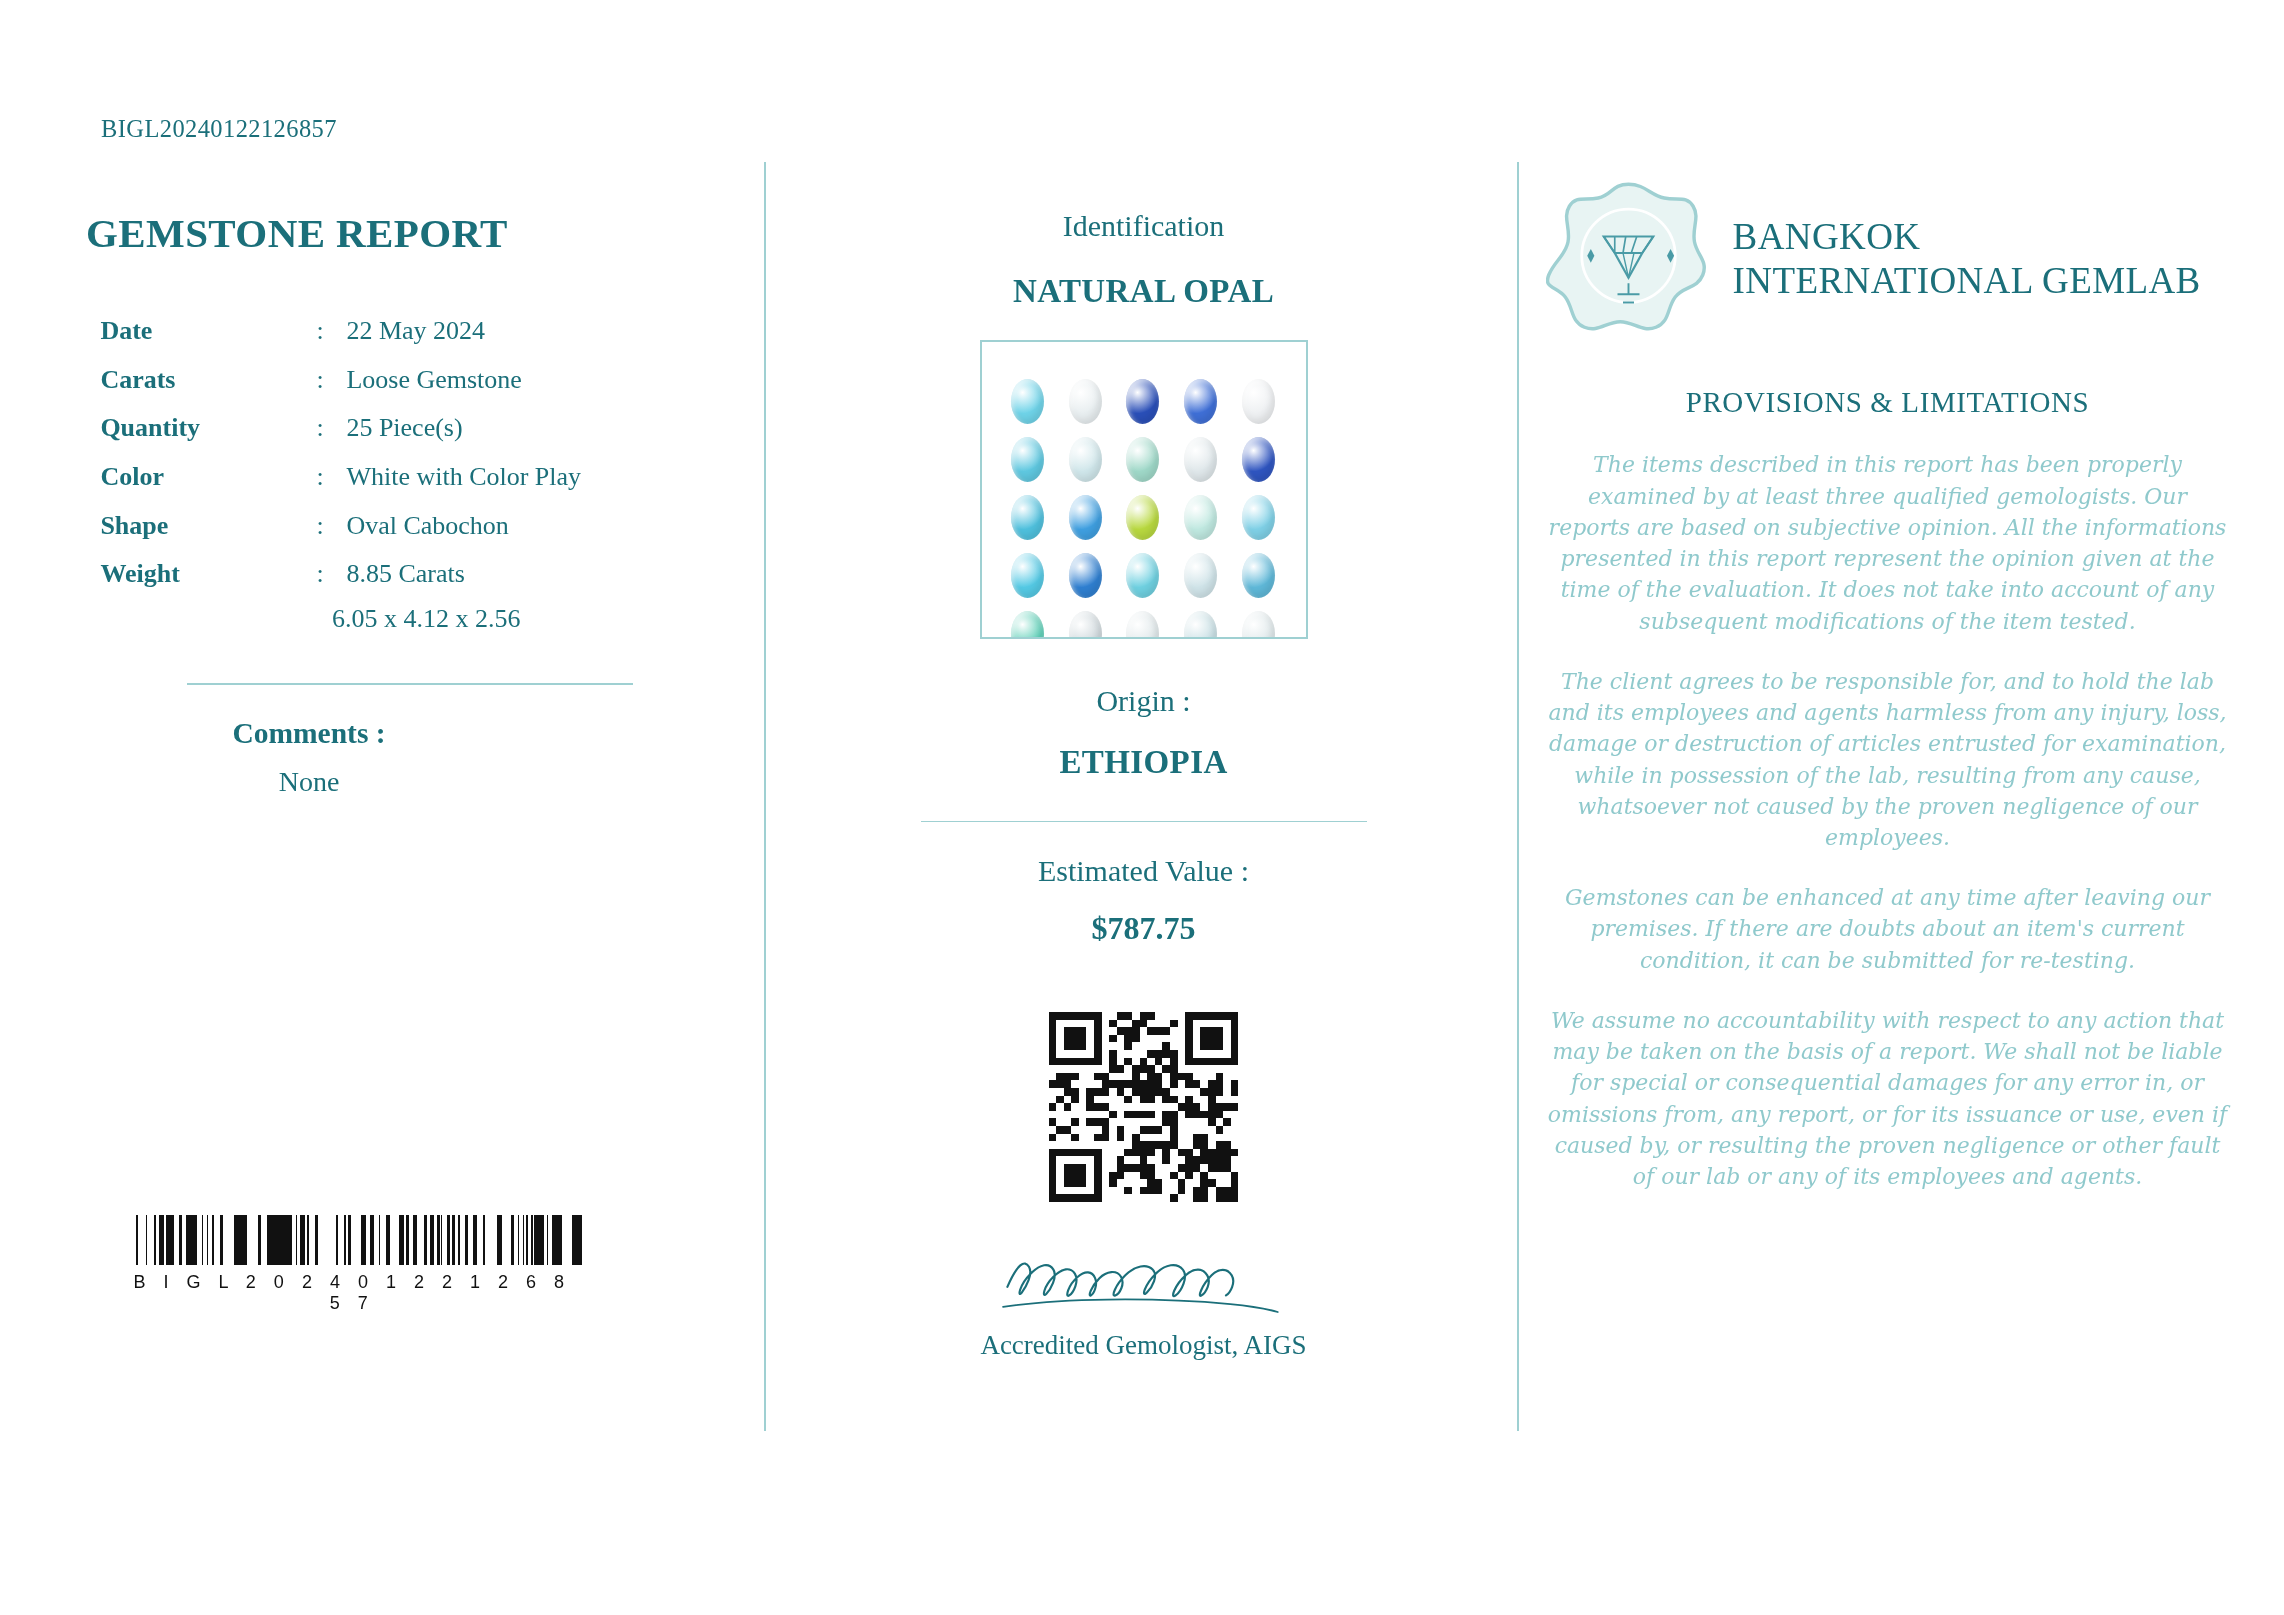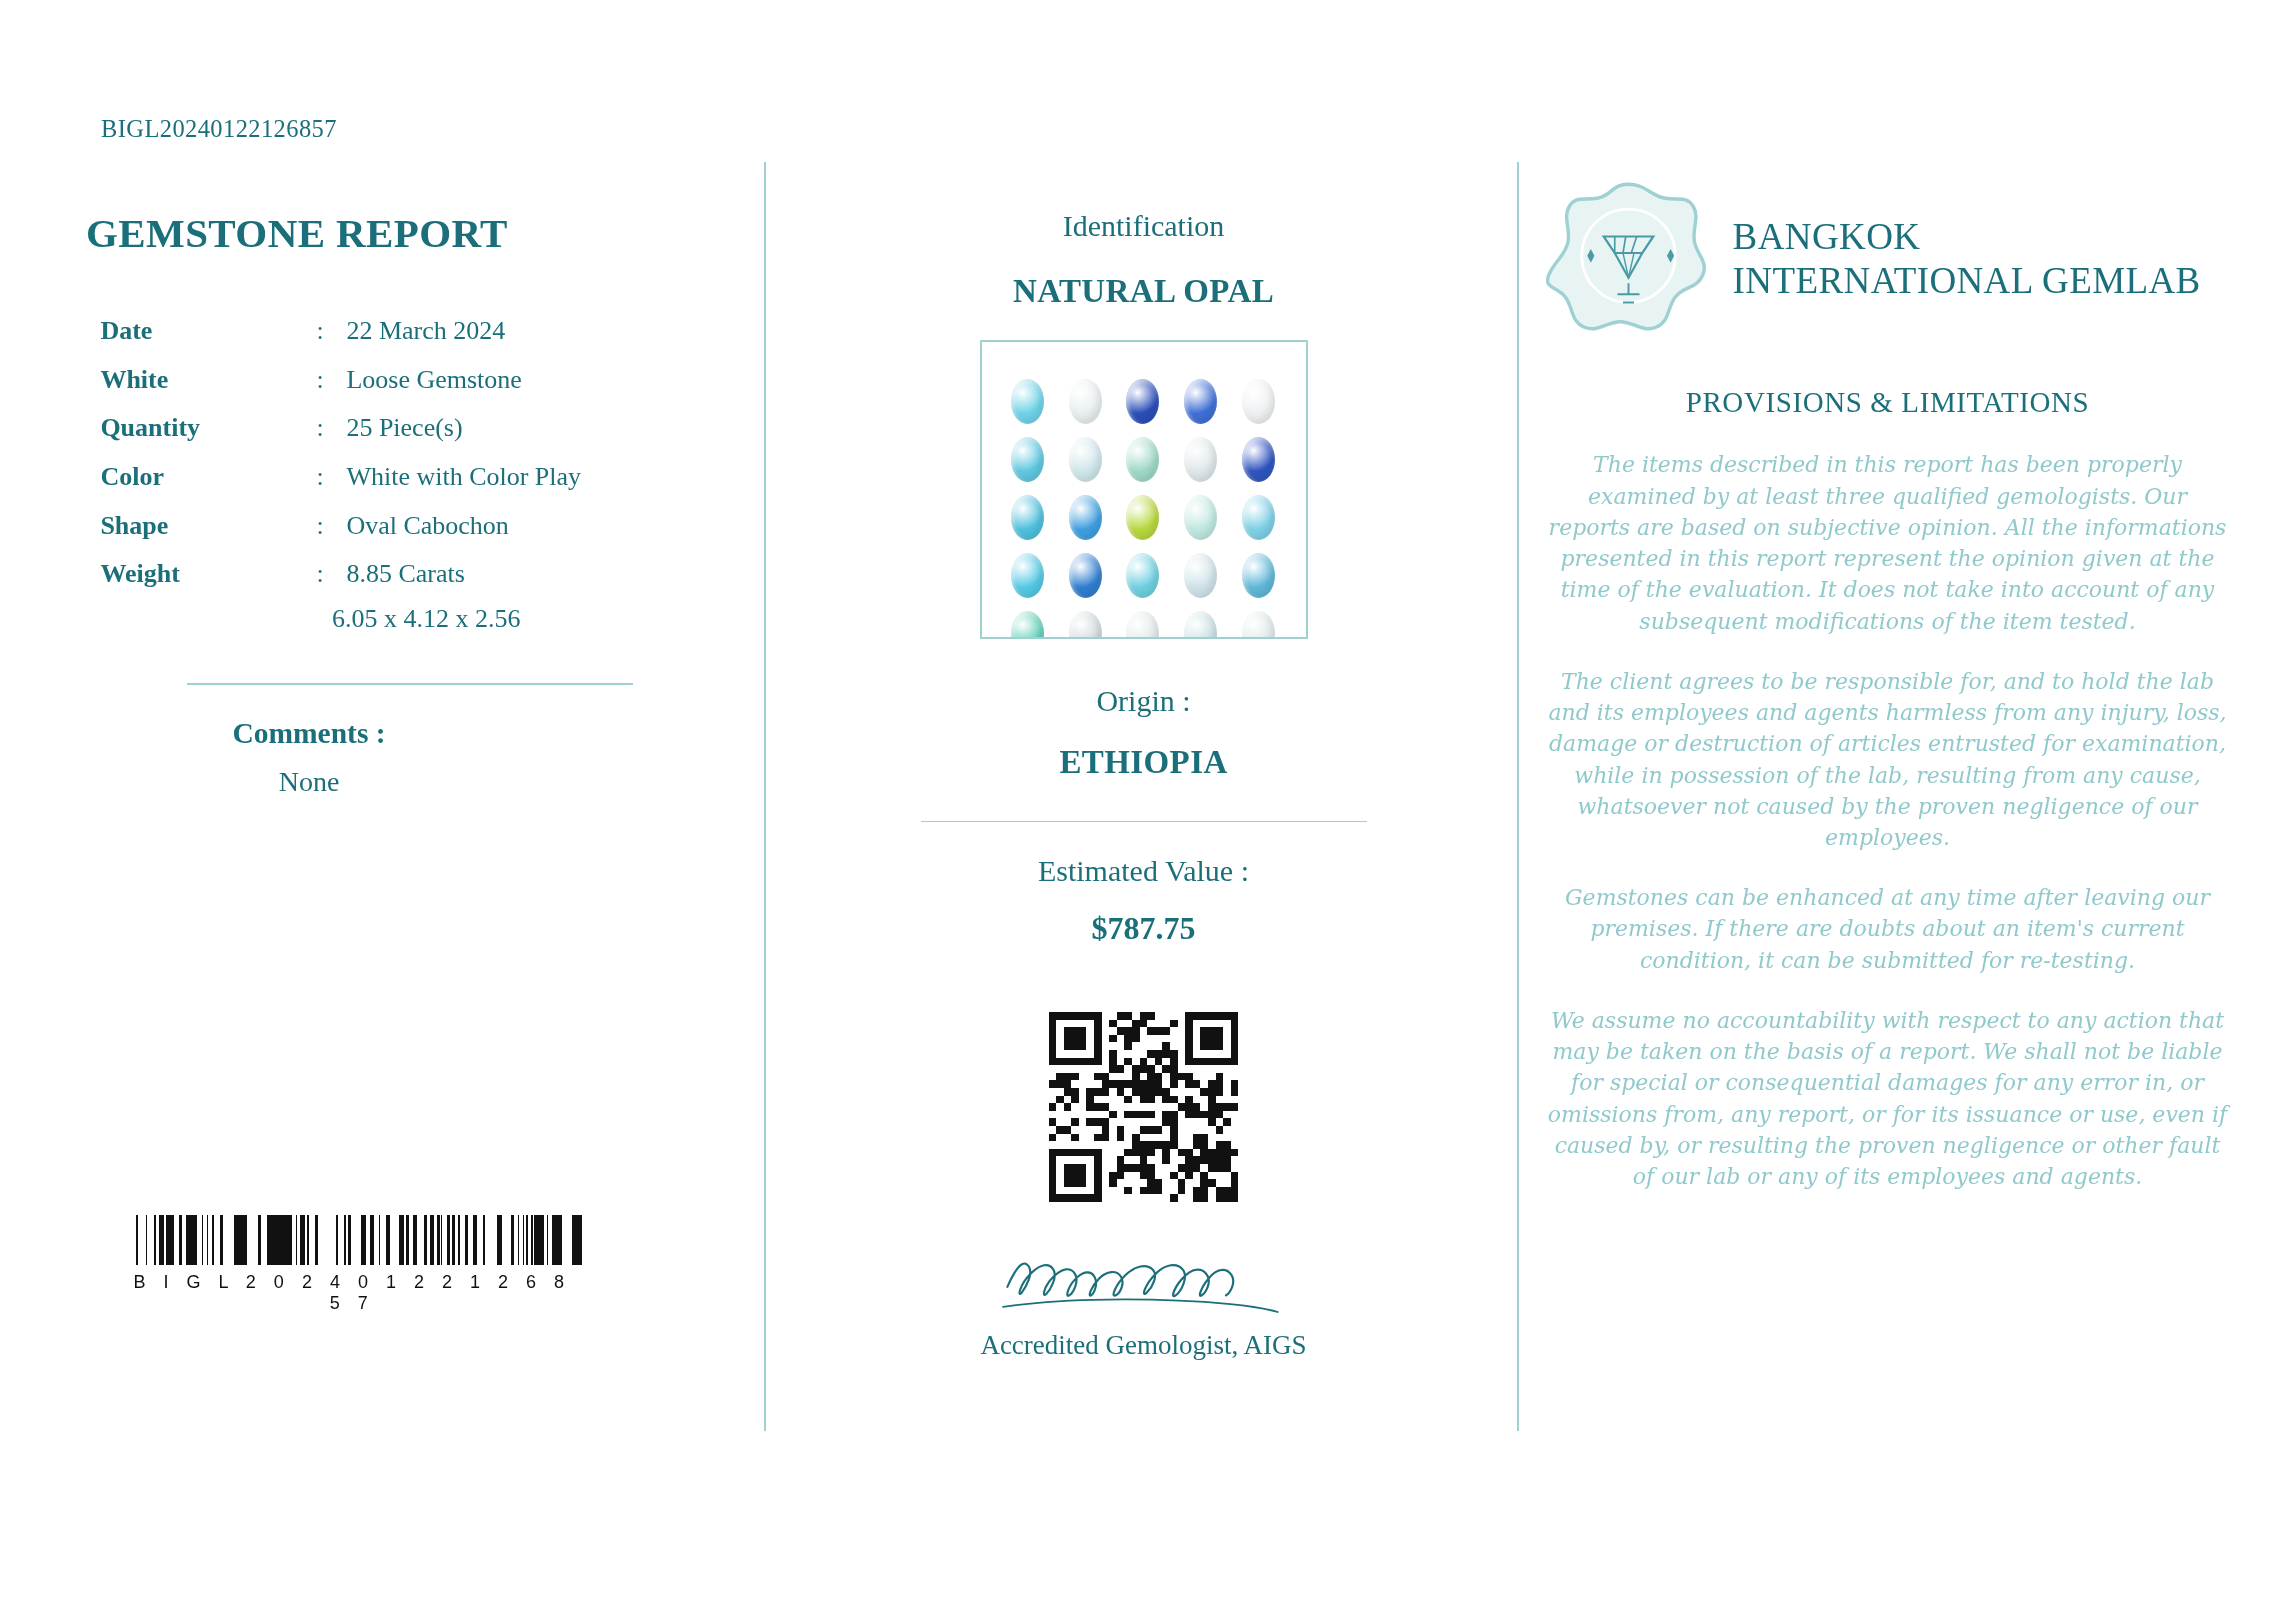--- a/index.html
+++ b/index.html
@@ -256,24 +256,24 @@
 
 <div class="col col-left">
 
   <div class="report-title">GEMSTONE REPORT</div>
 
   <table class="spec-table">
     <tbody id="spec-body">
         <tr>
           <td class="spec-label">Date</td>
           <td class="spec-colon">:</td>
-          <td class="spec-value">22 March 2024</td>
+          <td class="spec-value">22 May 2024</td>
         </tr>
         <tr>
-          <td class="spec-label">White</td>
+          <td class="spec-label">Carats</td>
           <td class="spec-colon">:</td>
           <td class="spec-value">Loose Gemstone</td>
         </tr>
         <tr>
           <td class="spec-label">Quantity</td>
           <td class="spec-colon">:</td>
           <td class="spec-value">25 Piece(s)</td>
         </tr>
         <tr>
           <td class="spec-label">Color</td>

